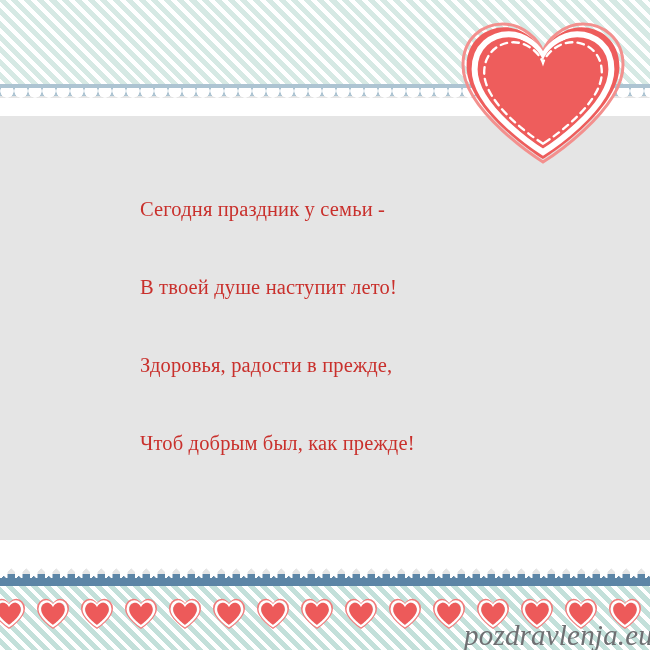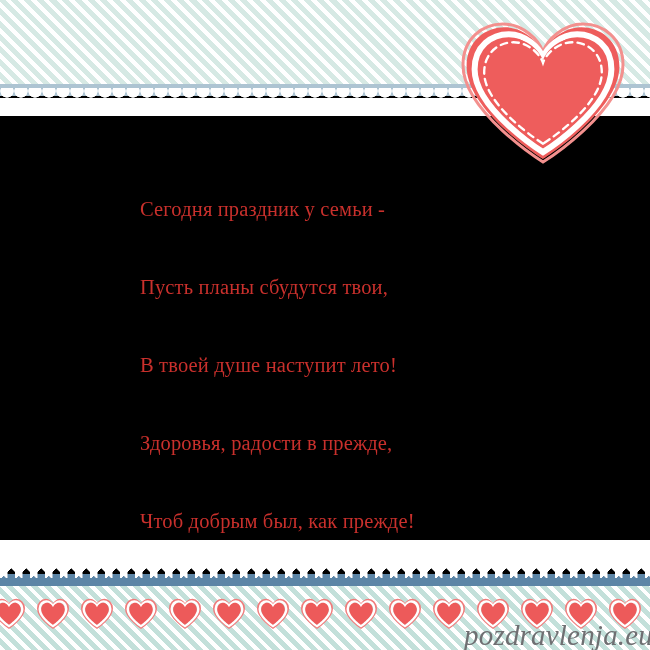--- a/index.html
+++ b/index.html
@@ -8,21 +8,21 @@
     background: #ffffff;
   }
   body {
     font-family: "Liberation Serif", serif;
   }
   #card {
     position: relative;
     width: 650px;
     height: 650px;
     overflow: hidden;
-    background: #000000;
+    background: #e5e5e5;
   }
 
   
   .top-stripes {
     position: absolute;
     left: 0;
     top: 0;
     width: 650px;
     height: 84px;
     background-color: #e7f2ef;
@@ -197,21 +197,20 @@
       </g>
 
       <g transform="translate(82,71) scale(0.735) translate(-82,-71)">
         <use href="#hp" fill="none" stroke="#ffffff" stroke-width="3.2" stroke-dasharray="9 7" stroke-linecap="round"></use>
       </g>
     </svg>
   </div>
 
   <div class="poem">
     <span class="poem-line">Сегодня праздник у семьи -</span>
-    <span class="poem-line">Пусть планы сбудутся твои,</span>
     <span class="poem-line">В твоей душе наступит лето!</span>
     <span class="poem-line">Здоровья, радости в прежде,</span>
     <span class="poem-line">Чтоб добрым был, как прежде!</span>
     
     
   </div>
 
   <div class="bottom-stripes"></div>
   <div class="bottom-band"></div>
   <div class="bottom-white-above"></div>

